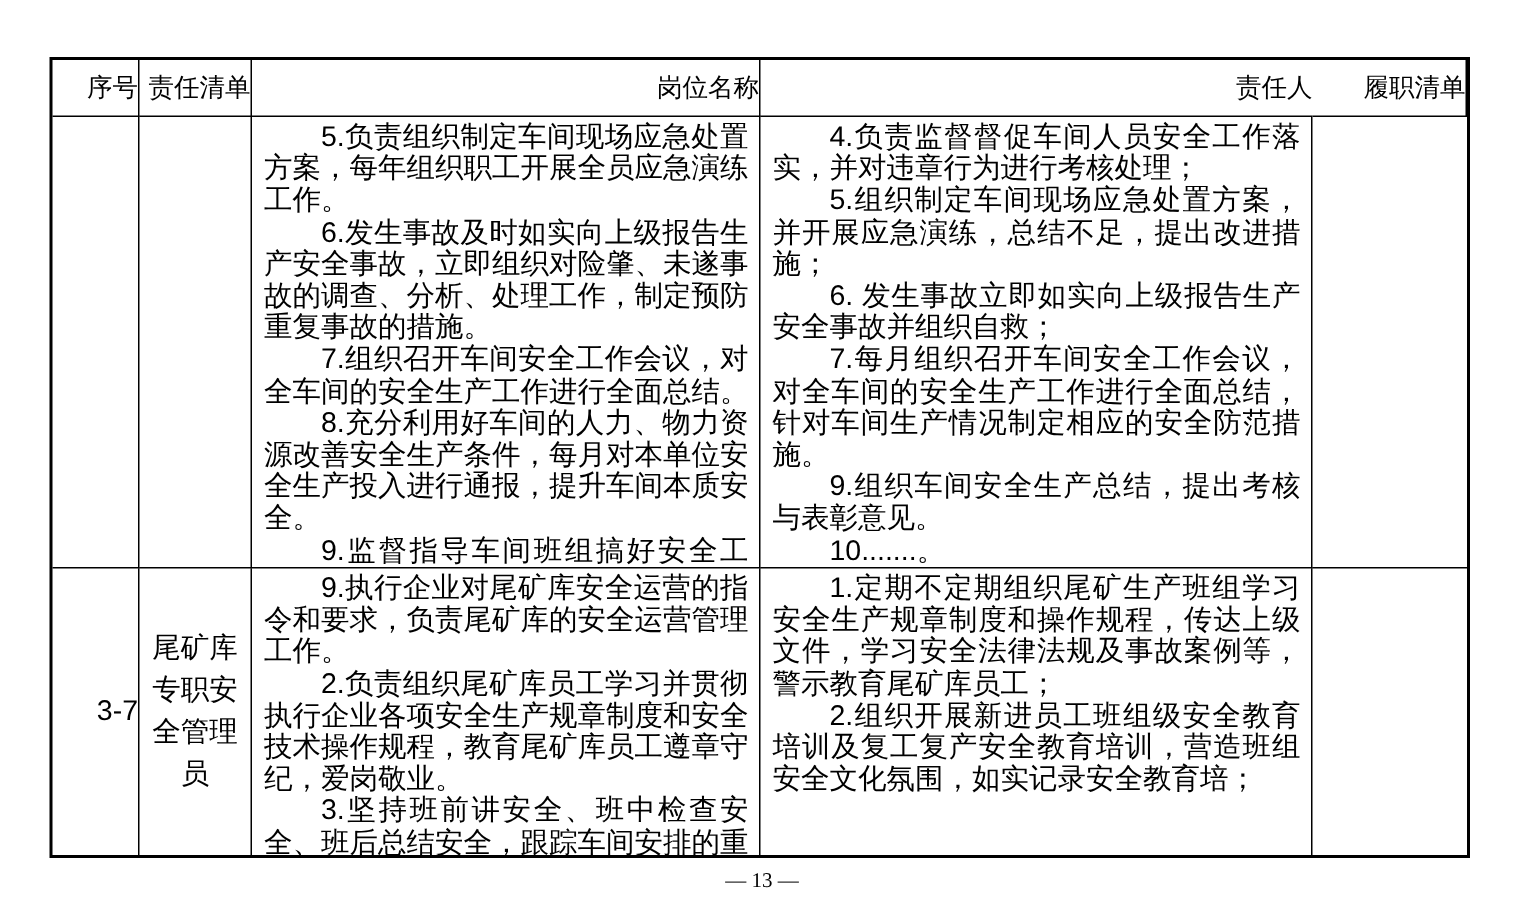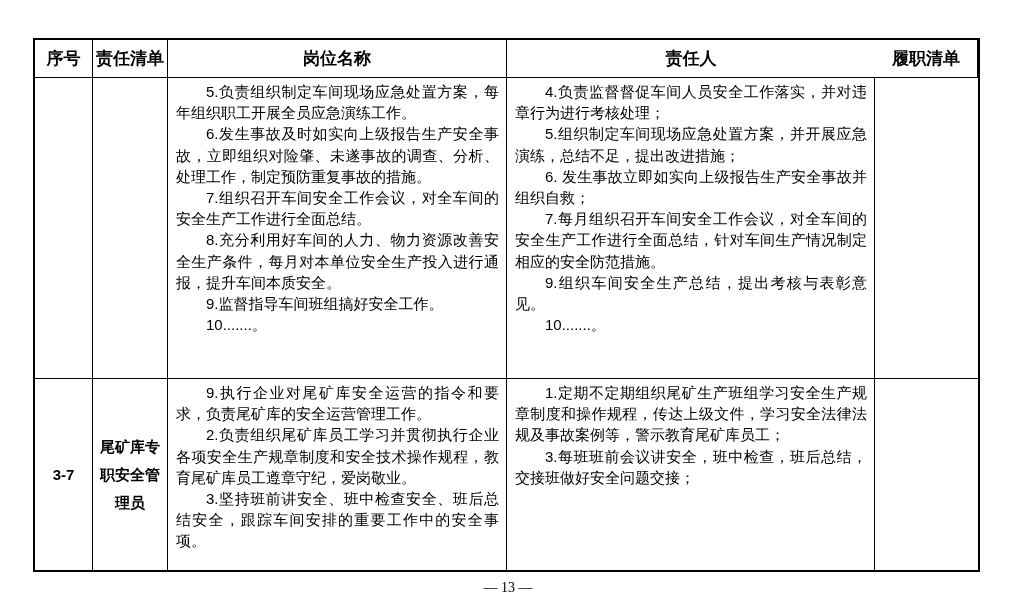--- a/index.html
+++ b/index.html
@@ -23,30 +23,29 @@
     display: grid;
     grid-template-columns: 58px 75px 339px 368px 1fr;
     grid-template-rows: 38px 301px 1fr;
     background: #fff;
   }
   .c {
     box-sizing: border-box;
     border-right: 1px solid #000;
     border-bottom: 1px solid #000;
     overflow: hidden;
-    font-size: 15px;
+    font-size: 19px;
   }
   .last-col { border-right: none; }
   .last-row { border-bottom: none; }
   .center {
     display: flex;
     align-items: center;
-    justify-content: center;
+    justify-content: flex-end;
     text-align: center;
-    font-weight: bold;
   }
   .hdr { font-size: 17px; }
   .text {
     padding: 3px 7px 0 8px;
     text-align: justify;
     text-justify: inter-ideograph;
     line-height: 21.2px;
   }
   .text p {
     margin: 0;
@@ -118,21 +117,21 @@
       <span>尾矿库专职安全管理员</span>
     </div>
     <div class="c text last-row">
       <p>9.执行企业对尾矿库安全运营的指令和要求，负责尾矿库的安全运营管理工作。</p>
       <p>2.负责组织尾矿库员工学习并贯彻执行企业各项安全生产规章制度和安全技术操作规程，教育尾矿库员工遵章守纪，爱岗敬业。</p>
       <p>3.坚持班前讲安全、班中检查安全、班后总结安全，跟踪车间安排的重要工作中的安全事项。</p>
 
     </div>
     <div class="c text last-row">
       <p>1.定期不定期组织尾矿生产班组学习安全生产规章制度和操作规程，传达上级文件，学习安全法律法规及事故案例等，警示教育尾矿库员工；</p>
-      <p>3.每班班前会议讲安全，班中检查，班后总结，交接班做好安全问题交接；</p>
+      <p>2.组织开展新进员工班组级安全教育培训及复工复产安全教育培训，营造班组安全文化氛围，如实记录安全教育培；</p>
 
     </div>
     <div class="c center last-col last-row">
       <span></span>
     </div>
 
   </div>
 
   <div class="page-number">— 13 —</div>
 

